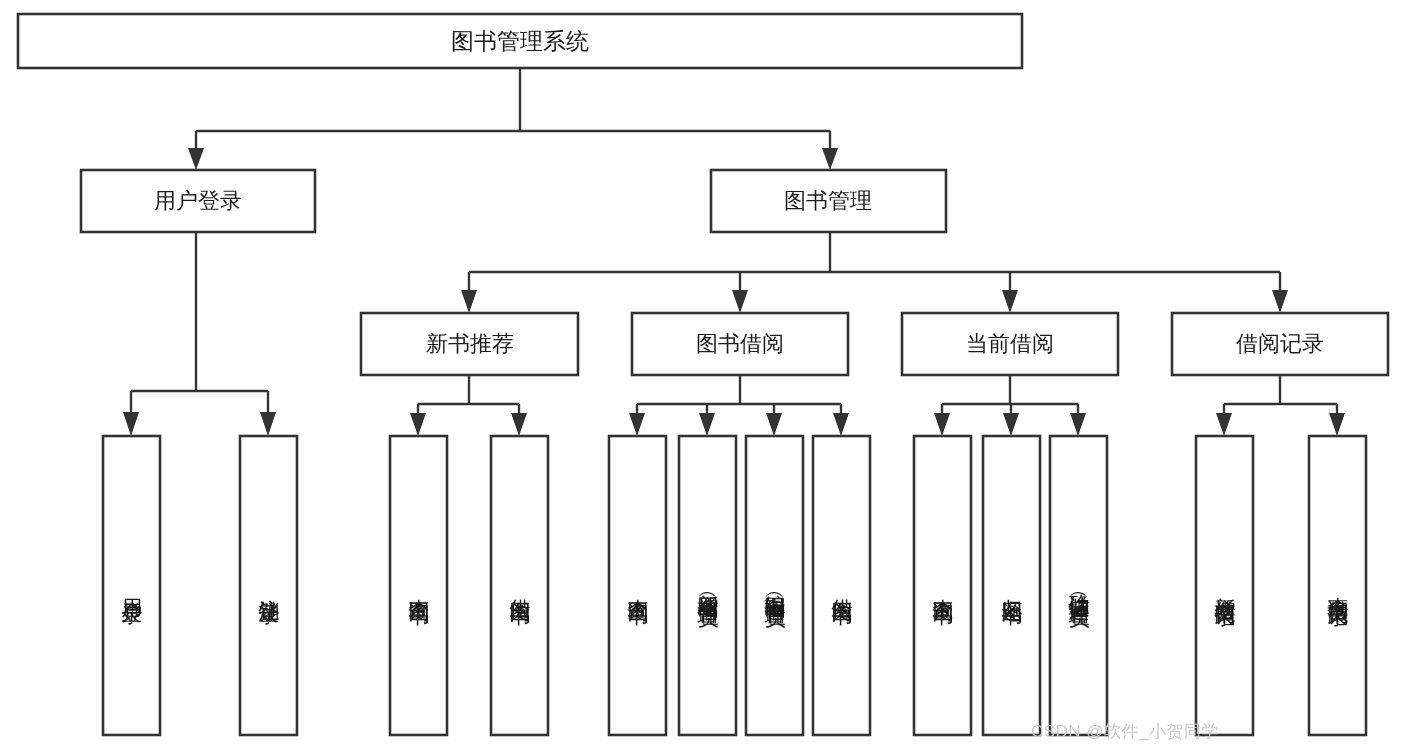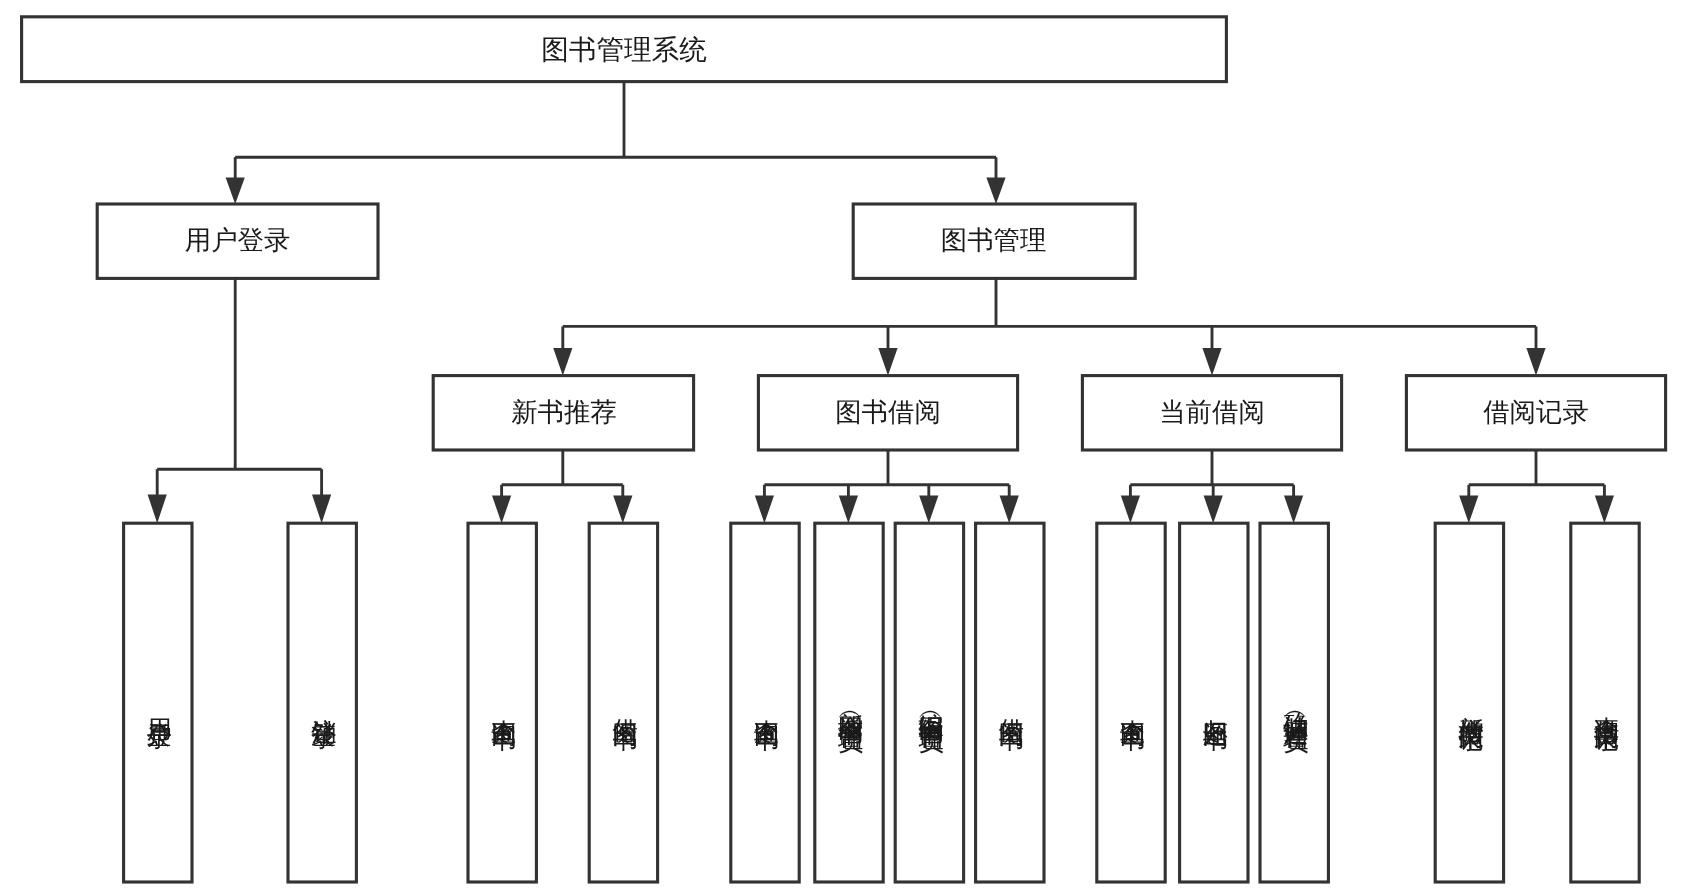--- a/index.html
+++ b/index.html
@@ -299,13 +299,14 @@
   <div class="leaf-label" style="left: 746px; top: 436px; width: 57px; height: 299px; display: flex; align-items: center; justify-content: center;">编辑图书（管理员）</div>
   <div class="leaf-label" style="left: 813px; top: 436px; width: 57px; height: 299px; display: flex; align-items: center; justify-content: center;">借阅图书</div>
 
   <div class="leaf-label" style="left: 914px; top: 436px; width: 57px; height: 299px; display: flex; align-items: center; justify-content: center;">查询图书</div>
   <div class="leaf-label" style="left: 983px; top: 436px; width: 57px; height: 299px; display: flex; align-items: center; justify-content: center;">归还图书</div>
   <div class="leaf-label" style="left: 1050px; top: 436px; width: 57px; height: 299px; display: flex; align-items: center; justify-content: center;">确认归还（管理员）</div>
 
   <div class="leaf-label" style="left: 1196px; top: 436px; width: 57px; height: 299px; display: flex; align-items: center; justify-content: center;">新增借阅记录</div>
   <div class="leaf-label" style="left: 1309px; top: 436px; width: 57px; height: 299px; display: flex; align-items: center; justify-content: center;">查询借阅记录</div>
 
+  <div id="watermark">CSDN @软件_小贺同学</div>
 </div>
 
 </body></html>

